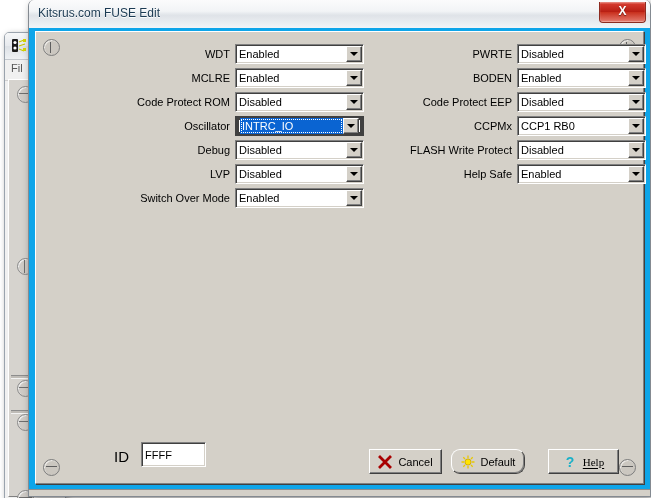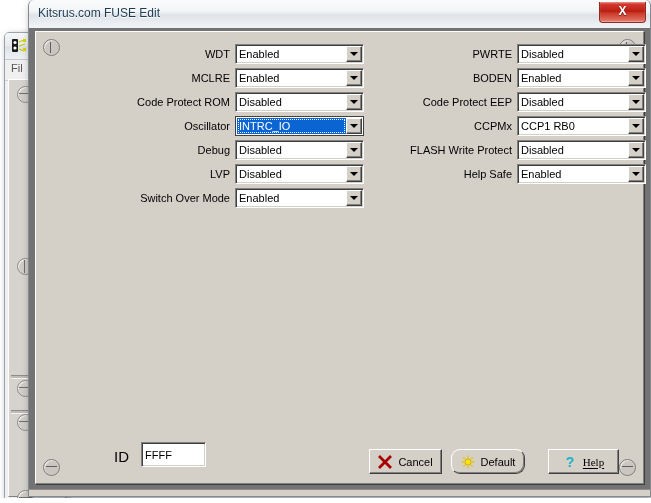--- a/index.html
+++ b/index.html
@@ -149,21 +149,21 @@
     text-shadow: 0 1px 1px rgba(0,0,0,0.5);
   }
 
   
   #client {
     position: absolute;
     top: 28px;
     left: 0;
     right: 0;
     bottom: 0;
-    background: #737373;
+    background: #0ea5e9;
     padding: 20px;
     box-sizing: border-box;
   }
   #panel {
     position: absolute;
     left: 6px;
     top: 3px;
     right: 6px;
     bottom: 12px;
     background: #d4d0c8;
@@ -240,21 +240,21 @@
   }
   .combo-text {
     flex: 1;
     padding-left: 3px;
     font-size: 11px;
     color: #000000;
     white-space: nowrap;
     overflow: hidden;
   }
   .combo.focused {
-    border: 1px solid #404040;
+    border: 4px solid #404040;
     box-shadow: none;
   }
   .combo.focused .combo-text {
     background: #0a64d2;
     color: #ffffff;
     outline: 1px dotted #ffffff;
     outline-offset: -2px;
     margin: 1px 0 1px 1px;
     padding-left: 2px;
     line-height: 16px;

